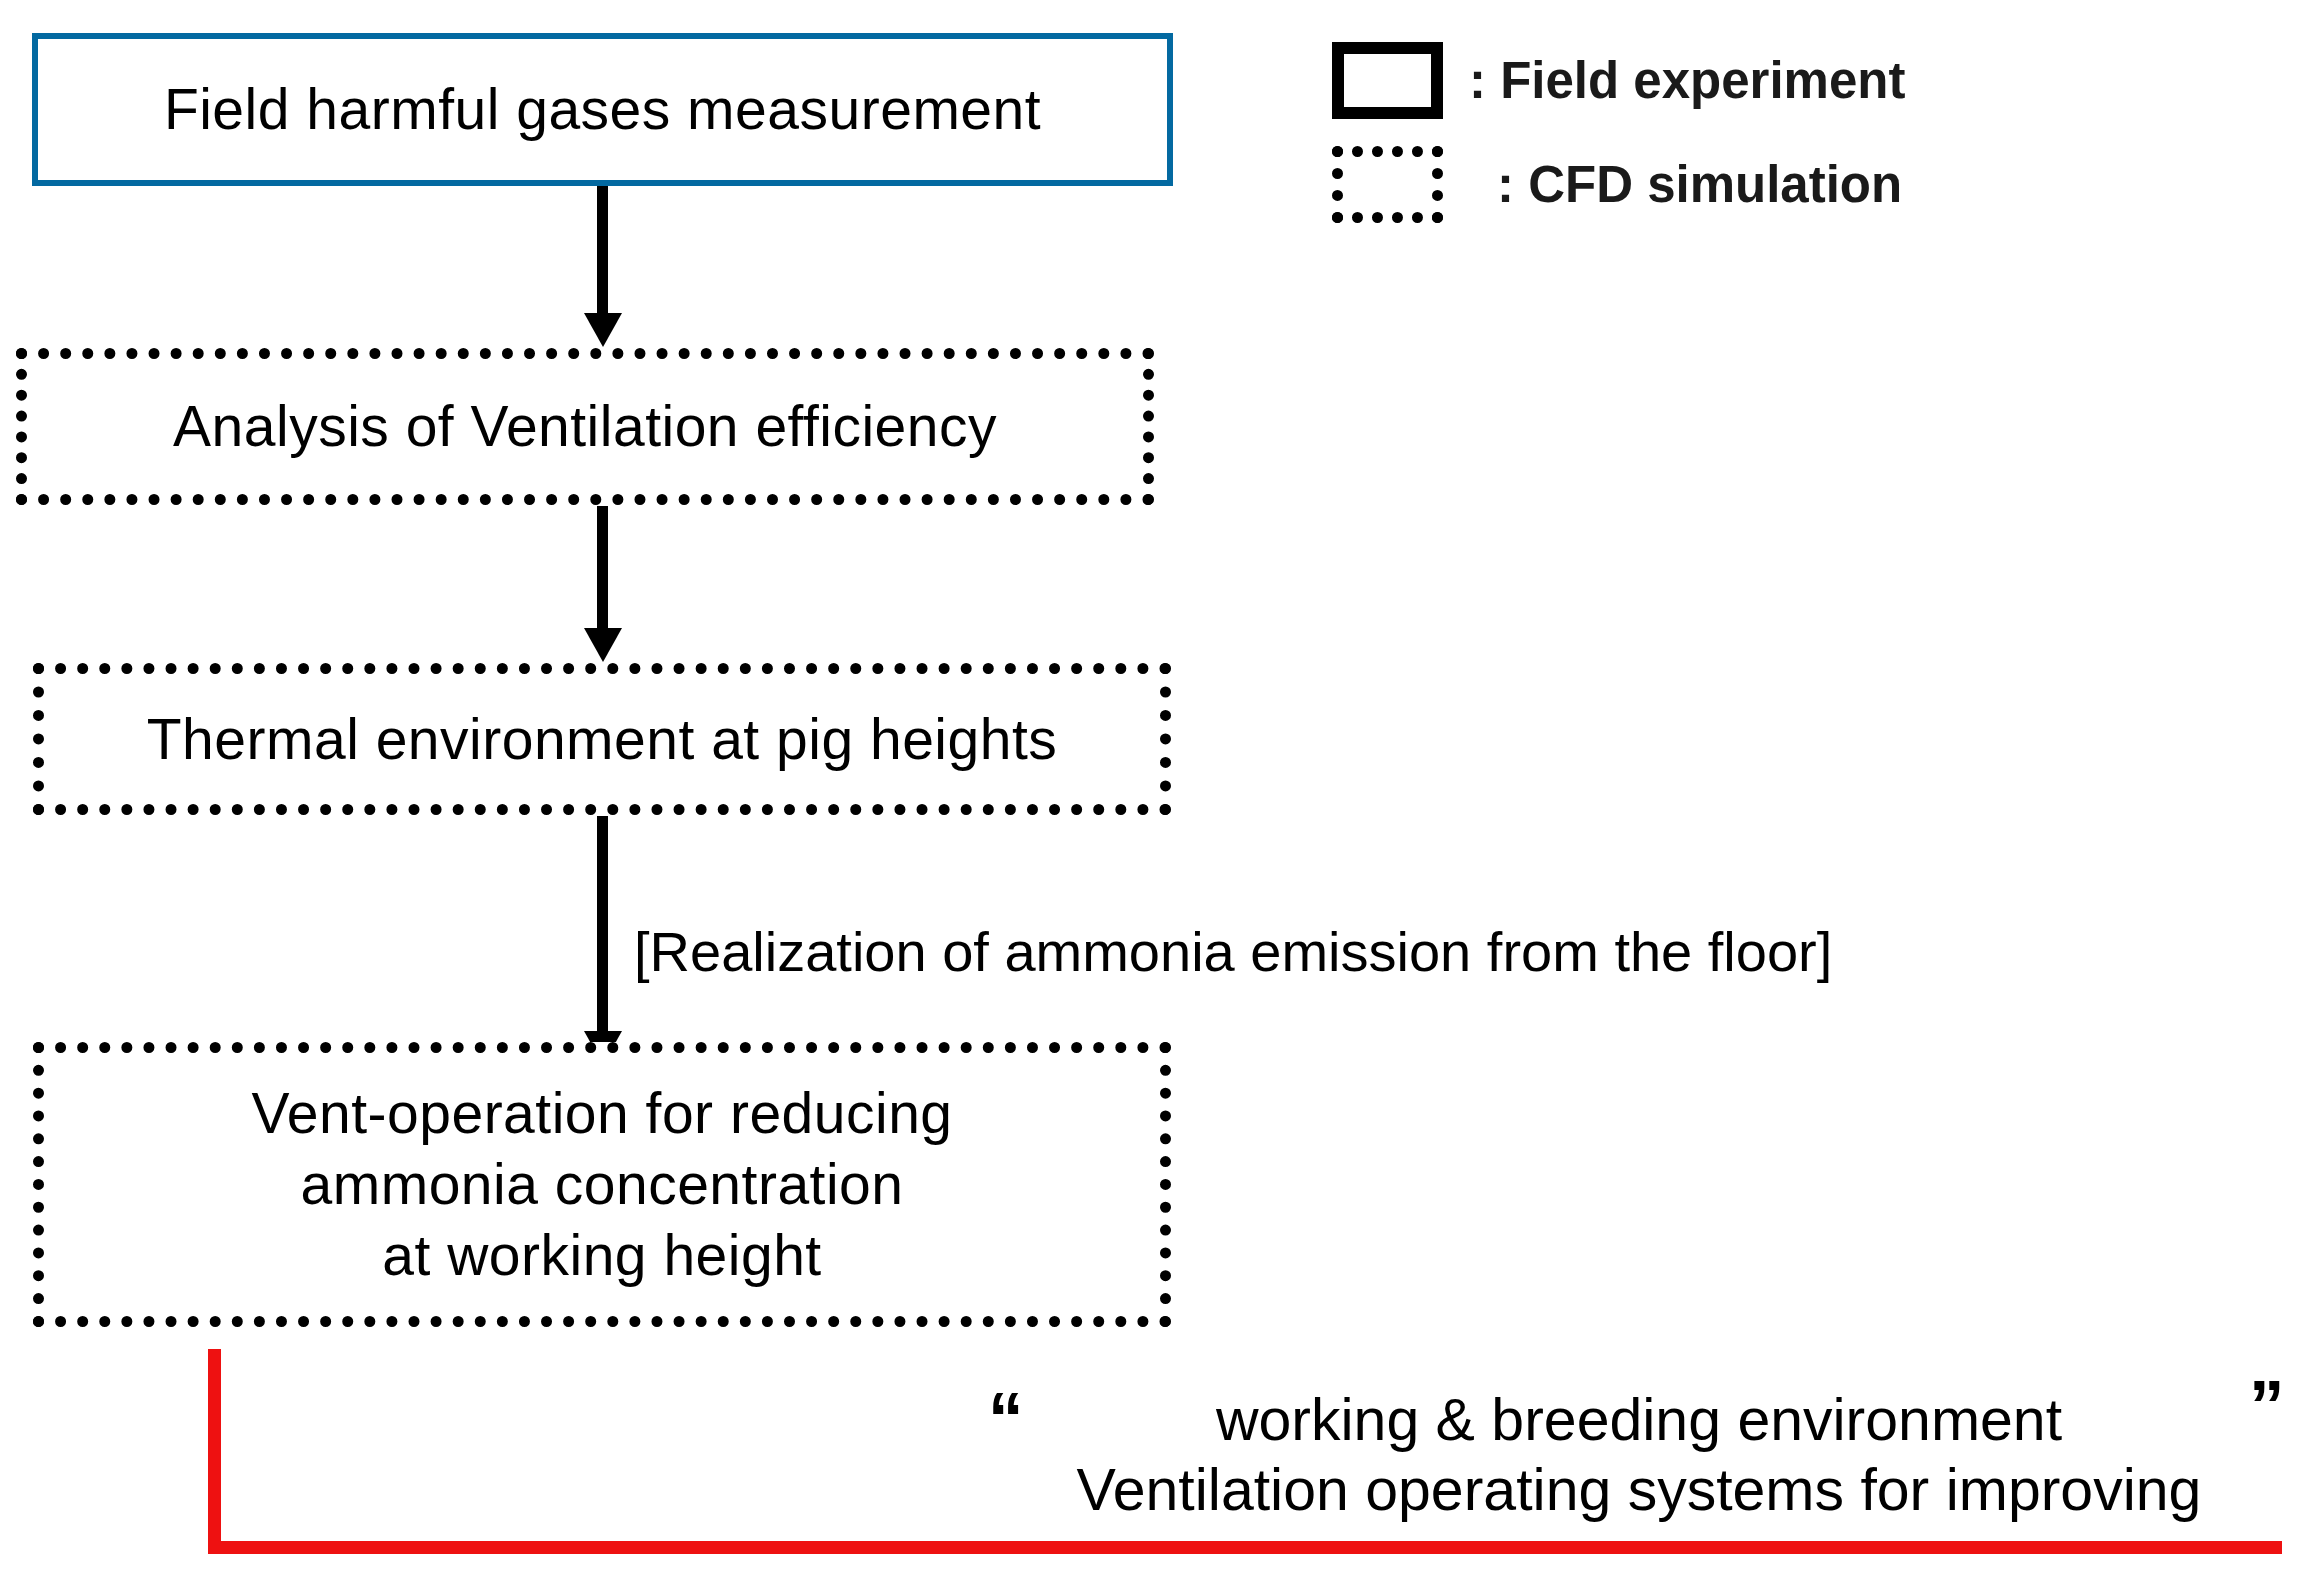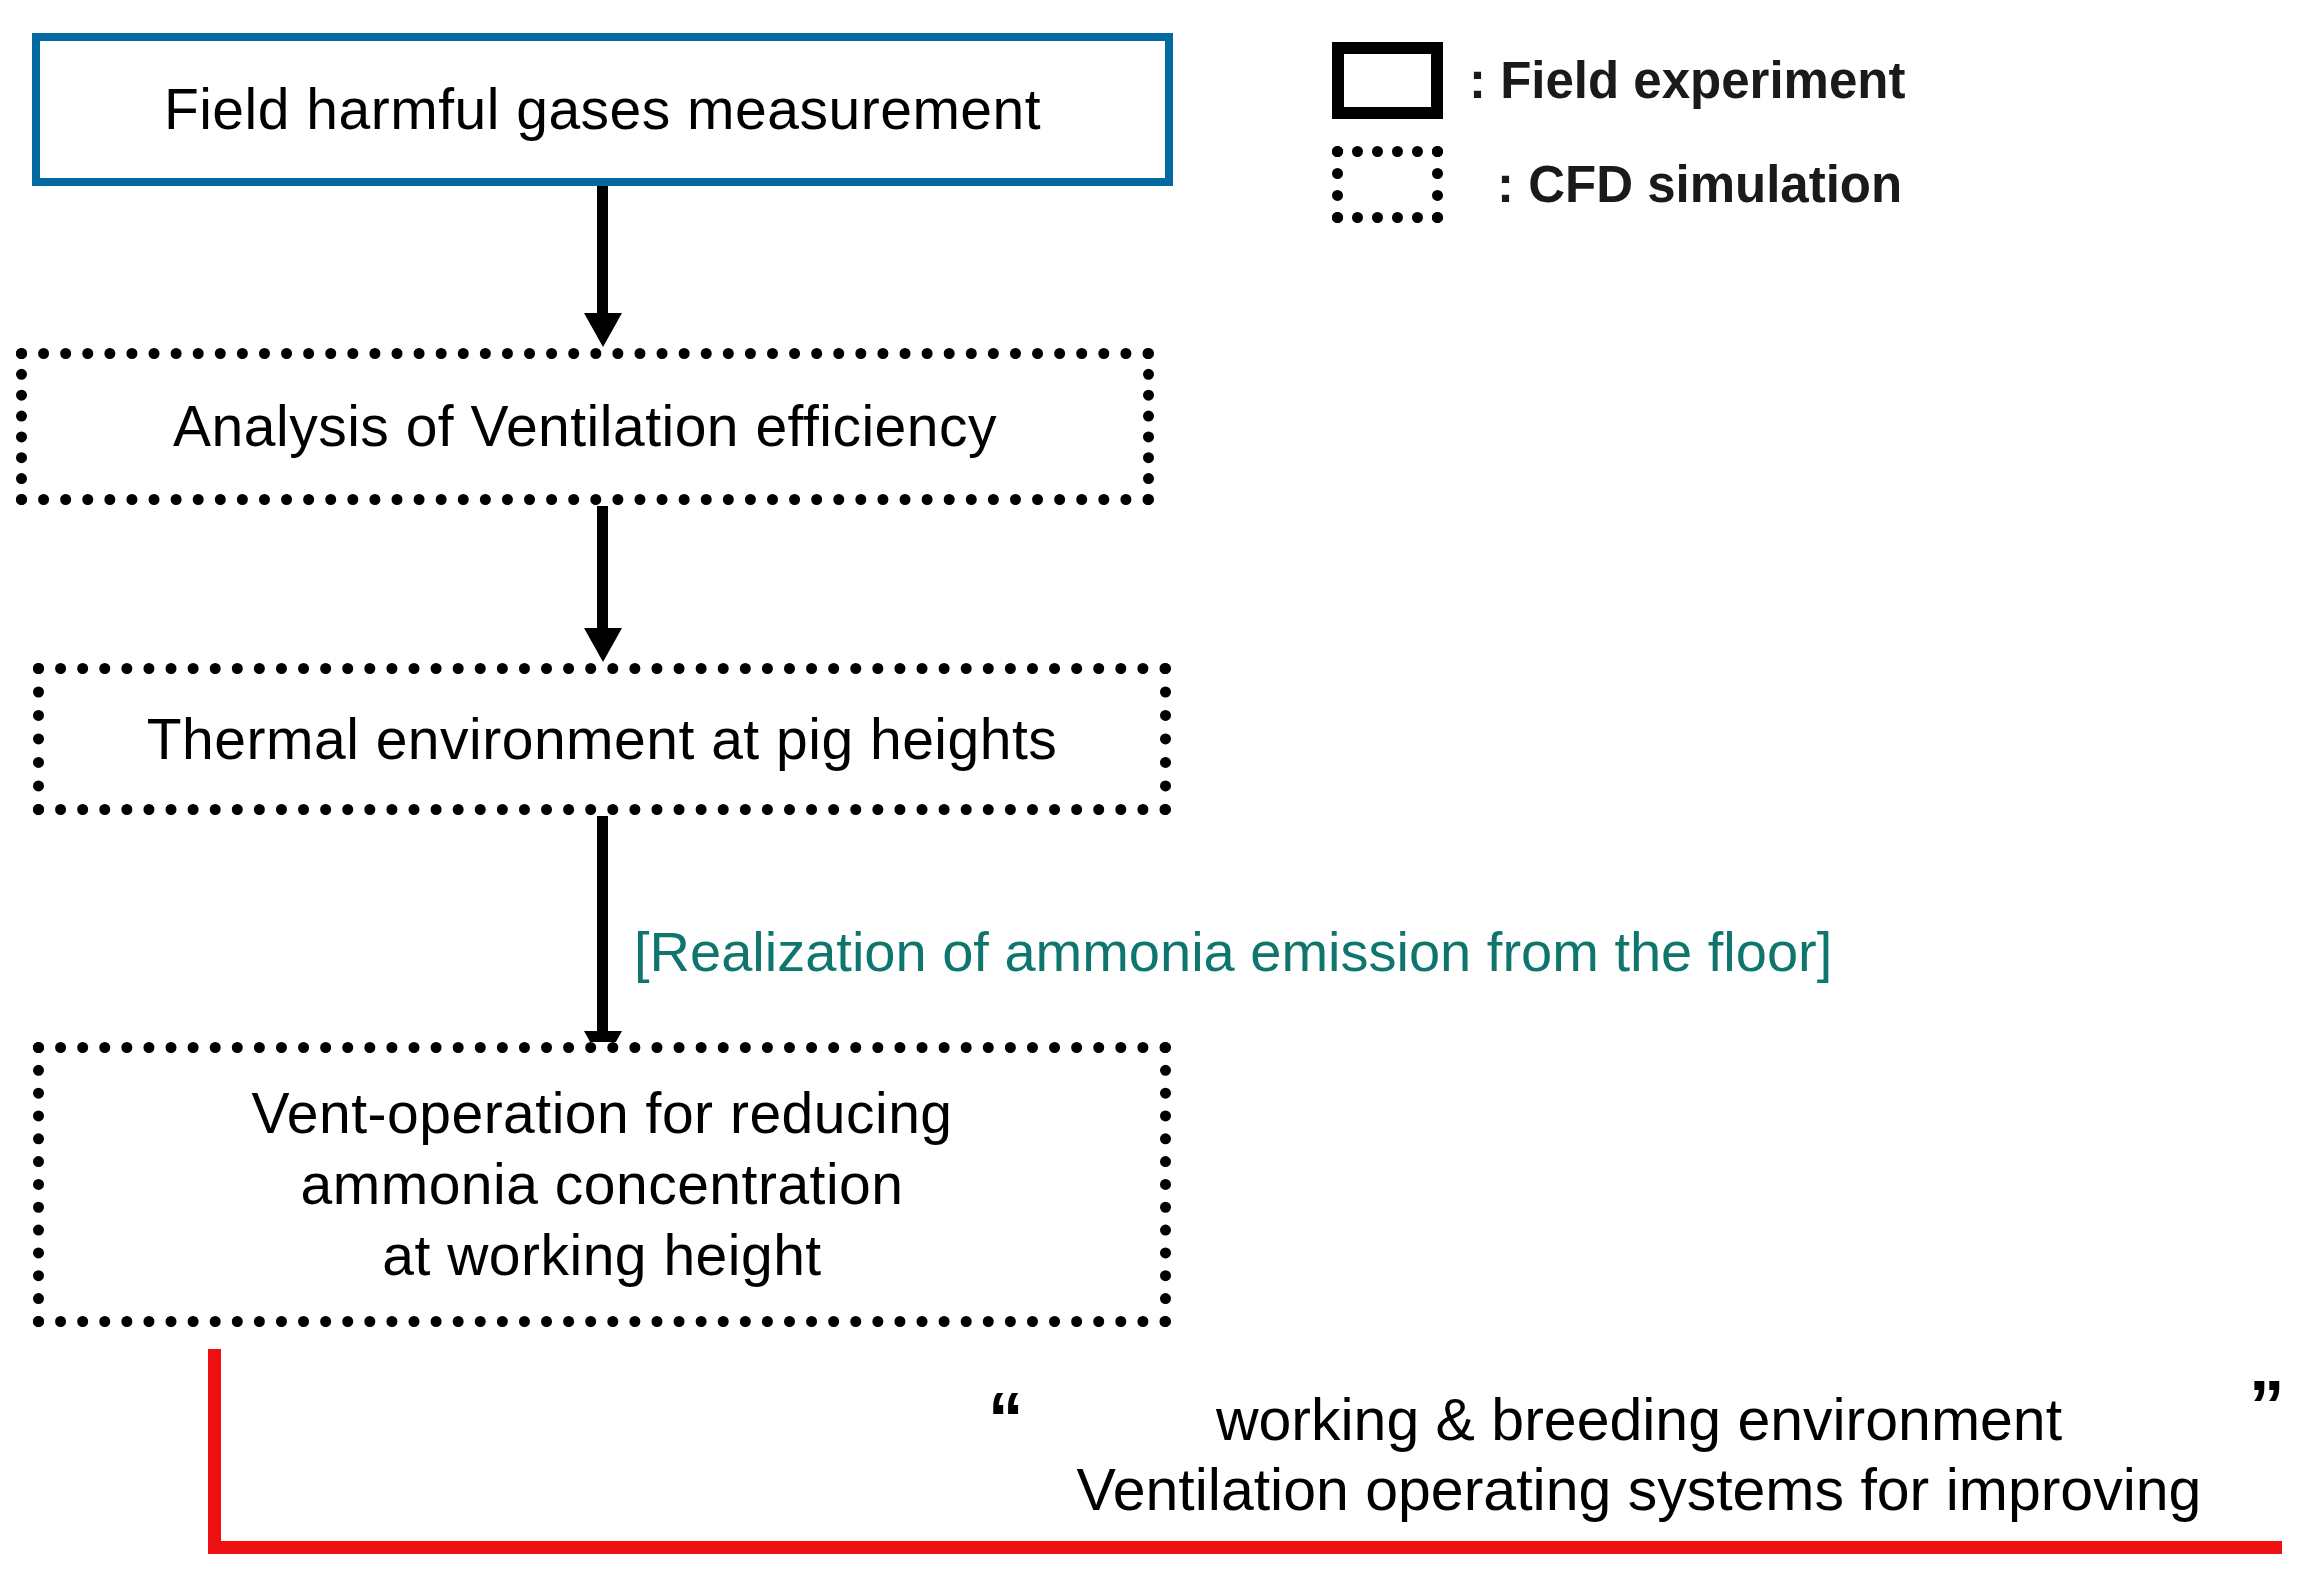--- a/index.html
+++ b/index.html
@@ -19,21 +19,21 @@
   
   .box {
     position: absolute;
     box-sizing: border-box;
     display: flex;
     align-items: center;
     justify-content: center;
     background: #ffffff;
   }
   .box-solid {
-    border: 8px solid #0369a1;
+    border: 6px solid #0369a1;
   }
   .box-dotted {
     border: 11px dotted #000000;
   }
   .box-label {
     font-size: 57px;
     line-height: 1.0;
     color: #000000;
     text-align: center;
     white-space: pre-line;
@@ -61,21 +61,21 @@
     height: 0;
     border-left: 19px solid transparent;
     border-right: 19px solid transparent;
     border-top: 34px solid #000000;
   }
 
   
   .annotation {
     position: absolute;
     font-size: 56px;
-    color: #0f766e;
+    color: #000000;
     white-space: nowrap;
   }
 
   
   .legend-row {
     position: absolute;
     display: flex;
     align-items: center;
     font-weight: bold;
   }

